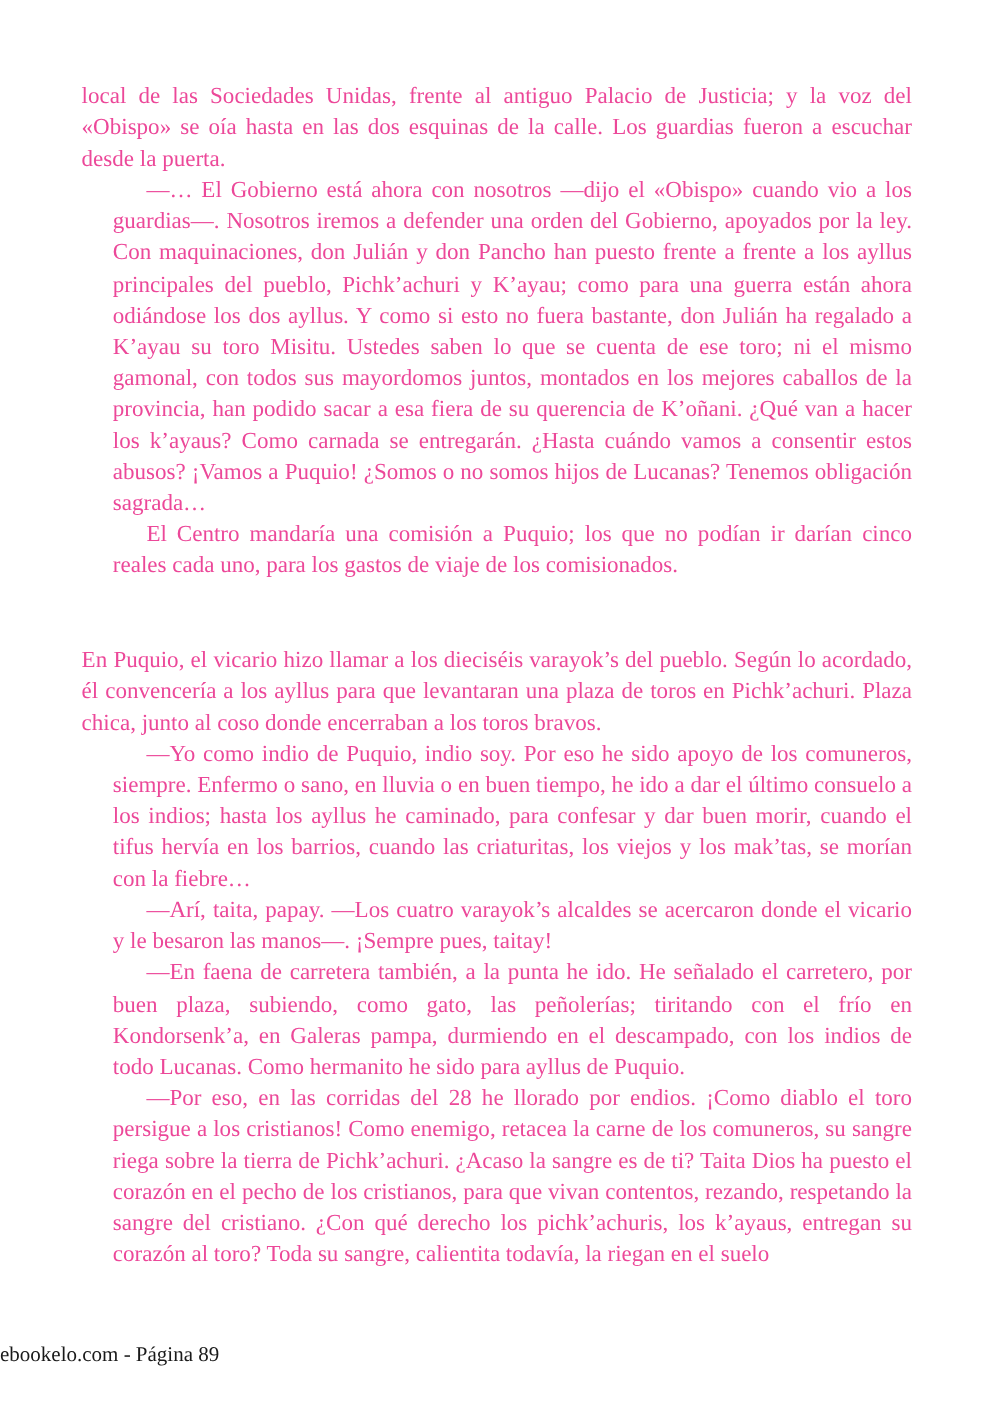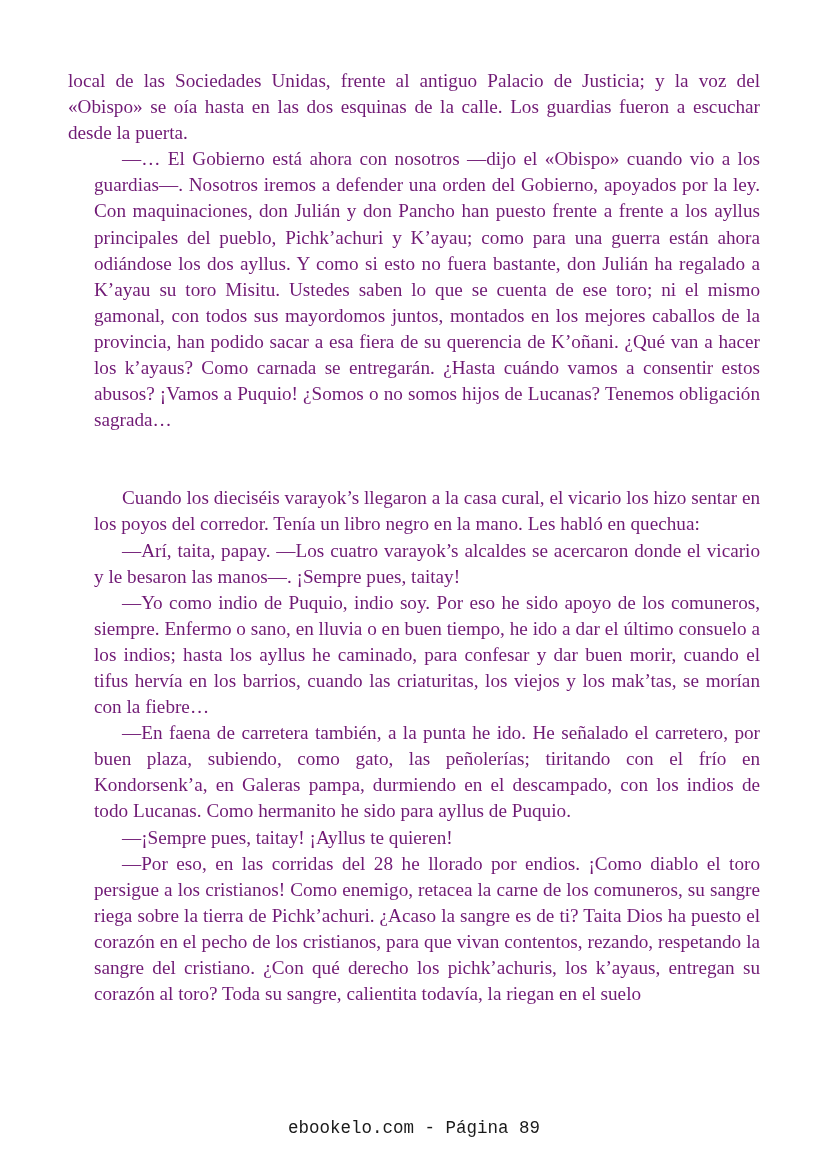--- a/index.html
+++ b/index.html
@@ -34,21 +34,21 @@
 
   p.para {
     margin: 0;
     padding: 0;
     font-size: 19.2px;
     line-height: 26.1px;
     text-align: justify;
     text-justify: inter-word;
     hyphens: none;
     -webkit-hyphens: none;
-    color: #701a75;
+    color: #ec4899;
   }
 
   p.para.indent {
     text-indent: 28px;
     margin-left: 26px;
   }
 
   p.para.flush {
     text-indent: 0;
   }
@@ -56,47 +56,47 @@
   
   .section-gap {
     height: 52px;
   }
 
   .footer {
     position: absolute;
     left: 0;
     right: 0;
     bottom: 32px;
-    text-align: center;
+    text-align: left;
     font-size: 17.5px;
     line-height: 22px;
     color: #1a1a1a;
-    font-family: Liberation Mono, monospace;
+    font-family: Liberation Serif, serif;
   }
 </style>
 </head>
 <body>
 
 <div class="page">
 
   <div class="text-column">
 
     <div>
       <p class="para flush">local de las Sociedades Unidas, frente al antiguo Palacio de Justicia; y la voz del «Obispo» se oía hasta en las dos esquinas de la calle. Los guardias fueron a escuchar desde la puerta.</p>
       <p class="para indent">—… El Gobierno está ahora con nosotros —dijo el «Obispo» cuando vio a los guardias—. Nosotros iremos a defender una orden del Gobierno, apoyados por la ley. Con maquinaciones, don Julián y don Pancho han puesto frente a frente a los ayllus principales del pueblo, Pichk’achuri y K’ayau; como para una guerra están ahora odiándose los dos ayllus. Y como si esto no fuera bastante, don Julián ha regalado a K’ayau su toro Misitu. Ustedes saben lo que se cuenta de ese toro; ni el mismo gamonal, con todos sus mayordomos juntos, montados en los mejores caballos de la provincia, han podido sacar a esa fiera de su querencia de K’oñani. ¿Qué van a hacer los k’ayaus? Como carnada se entregarán. ¿Hasta cuándo vamos a consentir estos abusos? ¡Vamos a Puquio! ¿Somos o no somos hijos de Lucanas? Tenemos obligación sagrada…</p>
+      <p class="para indent">El Centro mandaría una comisión a Puquio; los que no podían ir darían cinco reales cada uno, para los gastos de viaje de los comisionados.</p>
     </div>
 
     <div class="section-gap"></div>
 
     <div>
-      <p class="para indent">Cuando los dieciséis varayok’s llegaron a la casa cural, el vicario los hizo sentar en los poyos del corredor. Tenía un libro negro en la mano. Les habló en quechua:</p>
+      <p class="para flush">En Puquio, el vicario hizo llamar a los dieciséis varayok’s del pueblo. Según lo acordado, él convencería a los ayllus para que levantaran una plaza de toros en Pichk’achuri. Plaza chica, junto al coso donde encerraban a los toros bravos.</p>
+      <p class="para indent">—Yo como indio de Puquio, indio soy. Por eso he sido apoyo de los comuneros, siempre. Enfermo o sano, en lluvia o en buen tiempo, he ido a dar el último consuelo a los indios; hasta los ayllus he caminado, para confesar y dar buen morir, cuando el tifus hervía en los barrios, cuando las criaturitas, los viejos y los mak’tas, se morían con la fiebre…</p>
       <p class="para indent">—Arí, taita, papay. —Los cuatro varayok’s alcaldes se acercaron donde el vicario y le besaron las manos—. ¡Sempre pues, taitay!</p>
-      <p class="para indent">—Yo como indio de Puquio, indio soy. Por eso he sido apoyo de los comuneros, siempre. Enfermo o sano, en lluvia o en buen tiempo, he ido a dar el último consuelo a los indios; hasta los ayllus he caminado, para confesar y dar buen morir, cuando el tifus hervía en los barrios, cuando las criaturitas, los viejos y los mak’tas, se morían con la fiebre…</p>
       <p class="para indent">—En faena de carretera también, a la punta he ido. He señalado el carretero, por buen plaza, subiendo, como gato, las peñolerías; tiritando con el frío en Kondorsenk’a, en Galeras pampa, durmiendo en el descampado, con los indios de todo Lucanas. Como hermanito he sido para ayllus de Puquio.</p>
-      <p class="para indent">—¡Sempre pues, taitay! ¡Ayllus te quieren!</p>
       <p class="para indent">—Por eso, en las corridas del 28 he llorado por endios. ¡Como diablo el toro persigue a los cristianos! Como enemigo, retacea la carne de los comuneros, su sangre riega sobre la tierra de Pichk’achuri. ¿Acaso la sangre es de ti? Taita Dios ha puesto el corazón en el pecho de los cristianos, para que vivan contentos, rezando, respetando la sangre del cristiano. ¿Con qué derecho los pichk’achuris, los k’ayaus, entregan su corazón al toro? Toda su sangre, calientita todavía, la riegan en el suelo</p>
     </div>
 
   </div>
 
   <div class="footer">ebookelo.com - Página 89</div>
 
 </div>
 
 </body></html>

